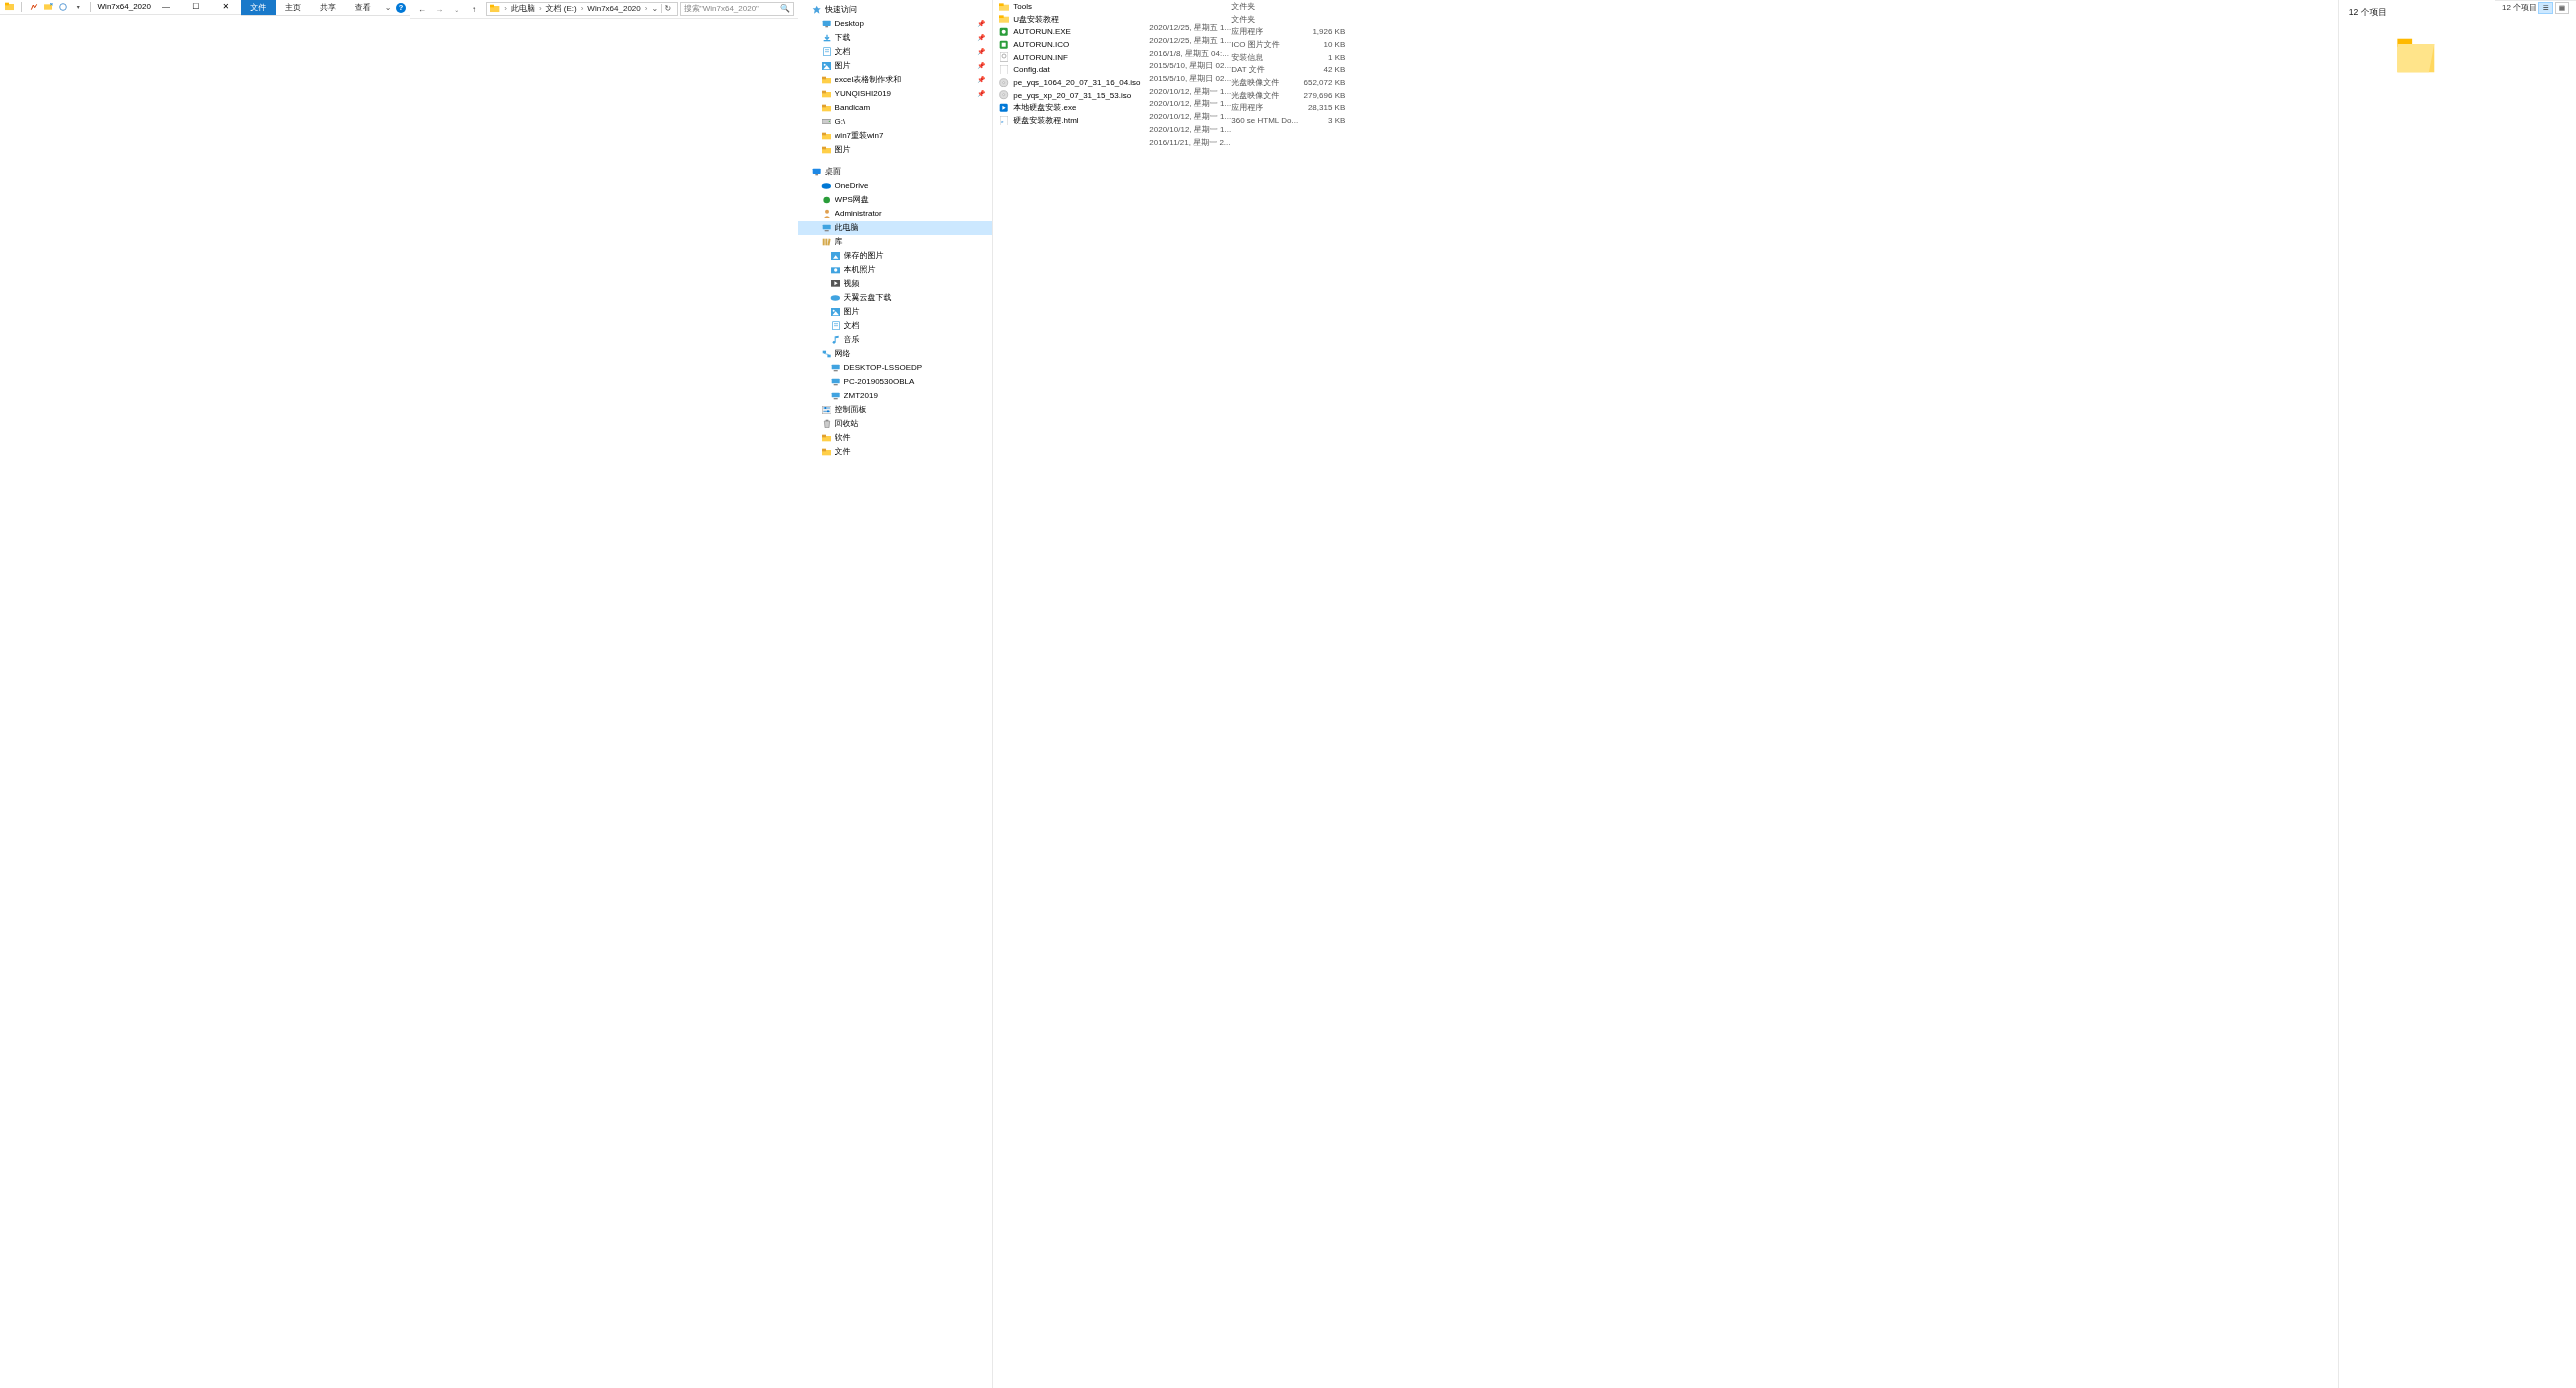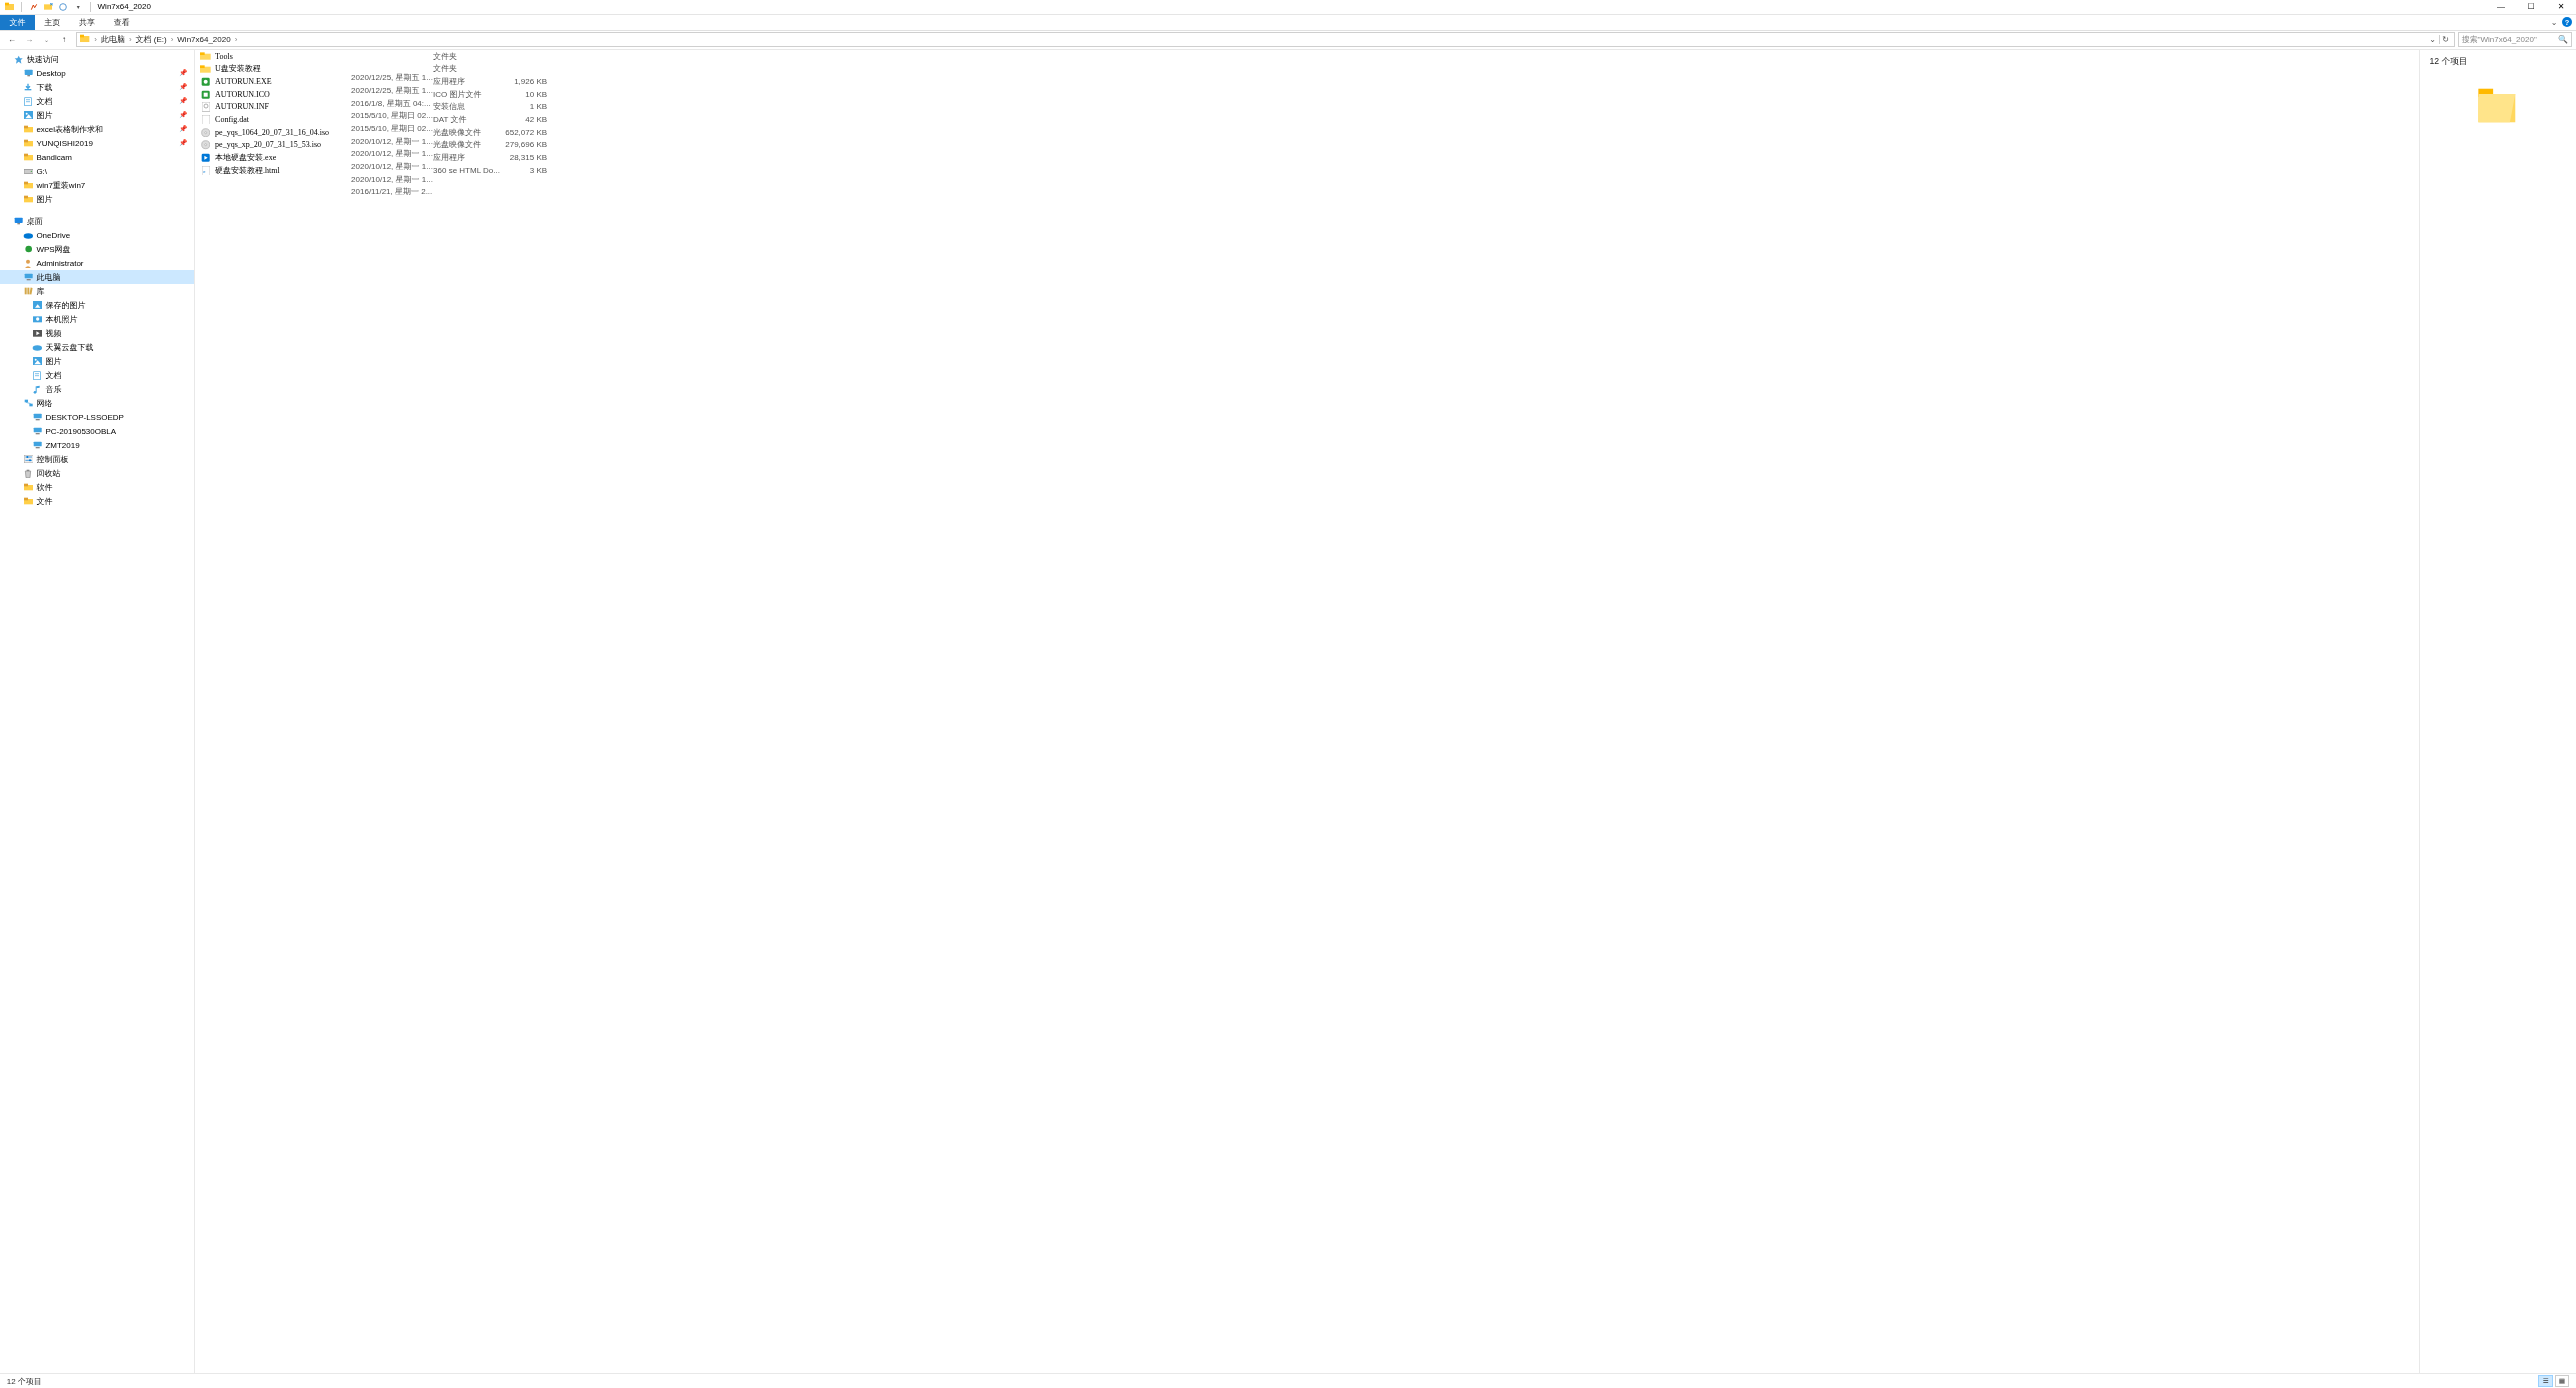--- a/index.html
+++ b/index.html
@@ -1,18 +1,18 @@
 <!DOCTYPE html>
 <html style="font-size:10.7px"><head>
 <meta charset="utf-8">
 <style>
 * { margin: 0; padding: 0; box-sizing: border-box; font-family: "Segoe UI", "Microsoft YaHei", sans-serif; }
 html, body { width: 100%; height: 100%; overflow: hidden; background: #fff; }
 
-.window { display: flex; flex-direction: column; height: 100vh; }
+.window { display: flex; flex-direction: row; height: 100vh; }
 
 
 .titlebar { height: 14.8px; display: flex; align-items: center; background: #fff; border-bottom: 0.7px solid #e5e5e5; font-size: 8px; }
 .titlebar .qat { display: flex; align-items: center; gap: 4px; padding: 0 4px; }
 .titlebar .qat-icon { width: 10.7px; height: 10.7px; display: flex; align-items: center; justify-content: center; }
 .titlebar .sep { width: 0.7px; height: 9.4px; background: #ccc; margin: 0 2.7px; }
 .titlebar .title { padding-left: 4px; color: #000; }
 .titlebar .spacer { flex: 1; }
 .titlebar .winbtn { width: 30px; height: 14.8px; display: flex; align-items: center; justify-content: center; color: #000; }
 
@@ -57,21 +57,21 @@
 .colheaders .col { padding: 0 5.4px; border-right: 0.7px solid #e8e8e8; height: 100%; display: flex; align-items: center; position:relative; }
 .colheaders .col.name { width: 156px; }
 .colheaders .col.date { width: 82px; }
 .colheaders .col.type { width: 72px; }
 .colheaders .col.size { width: 47px; justify-content: flex-start; }
 .colheaders .sortarrow { position:absolute; left:50%; top:-0.7px; transform:translateX(-50%); font-size:5.4px; color:#555; }
 
 .filelist { flex: 1; overflow: auto; font-size: 8px; }
 .filerow { display: flex; align-items: center; height: 12.7px; padding-left: 5.4px; }
 .filerow .ficon { width: 10.7px; height: 10.7px; margin-right: 4px; display:flex; align-items:center; justify-content:center; flex-shrink:0; }
-.filerow .fname { width: 136px; white-space: nowrap; overflow: hidden; text-overflow: ellipsis; font-family: Liberation Serif, serif; }
+.filerow .fname { width: 136px; white-space: nowrap; overflow: hidden; text-overflow: ellipsis; }
 .filerow .fdate { width: 82px; white-space: nowrap; overflow: hidden; text-overflow: ellipsis; color:#555;margin-top:43px; }
 .filerow .ftype { width: 72px; white-space: nowrap; overflow: hidden; text-overflow: ellipsis; color:#555; }
 .filerow .fsize { width: 42px; text-align: right; color:#555; }
 
 .preview { width: 157px; border-left: 0.7px solid #e8e8e8; padding: 6.7px 9.4px; font-size: 8.7px; }
 .preview .ptitle { color: #222; margin-bottom: 13.4px; }
 .preview .pthumb { width: 47px; height: 47px; margin: 13.4px auto; }
 
 
 .statusbar { height: 14.8px; border-top: 0.7px solid #e8e8e8; display: flex; align-items: center; font-size: 8px; padding: 0 6.7px; color: #333; }

